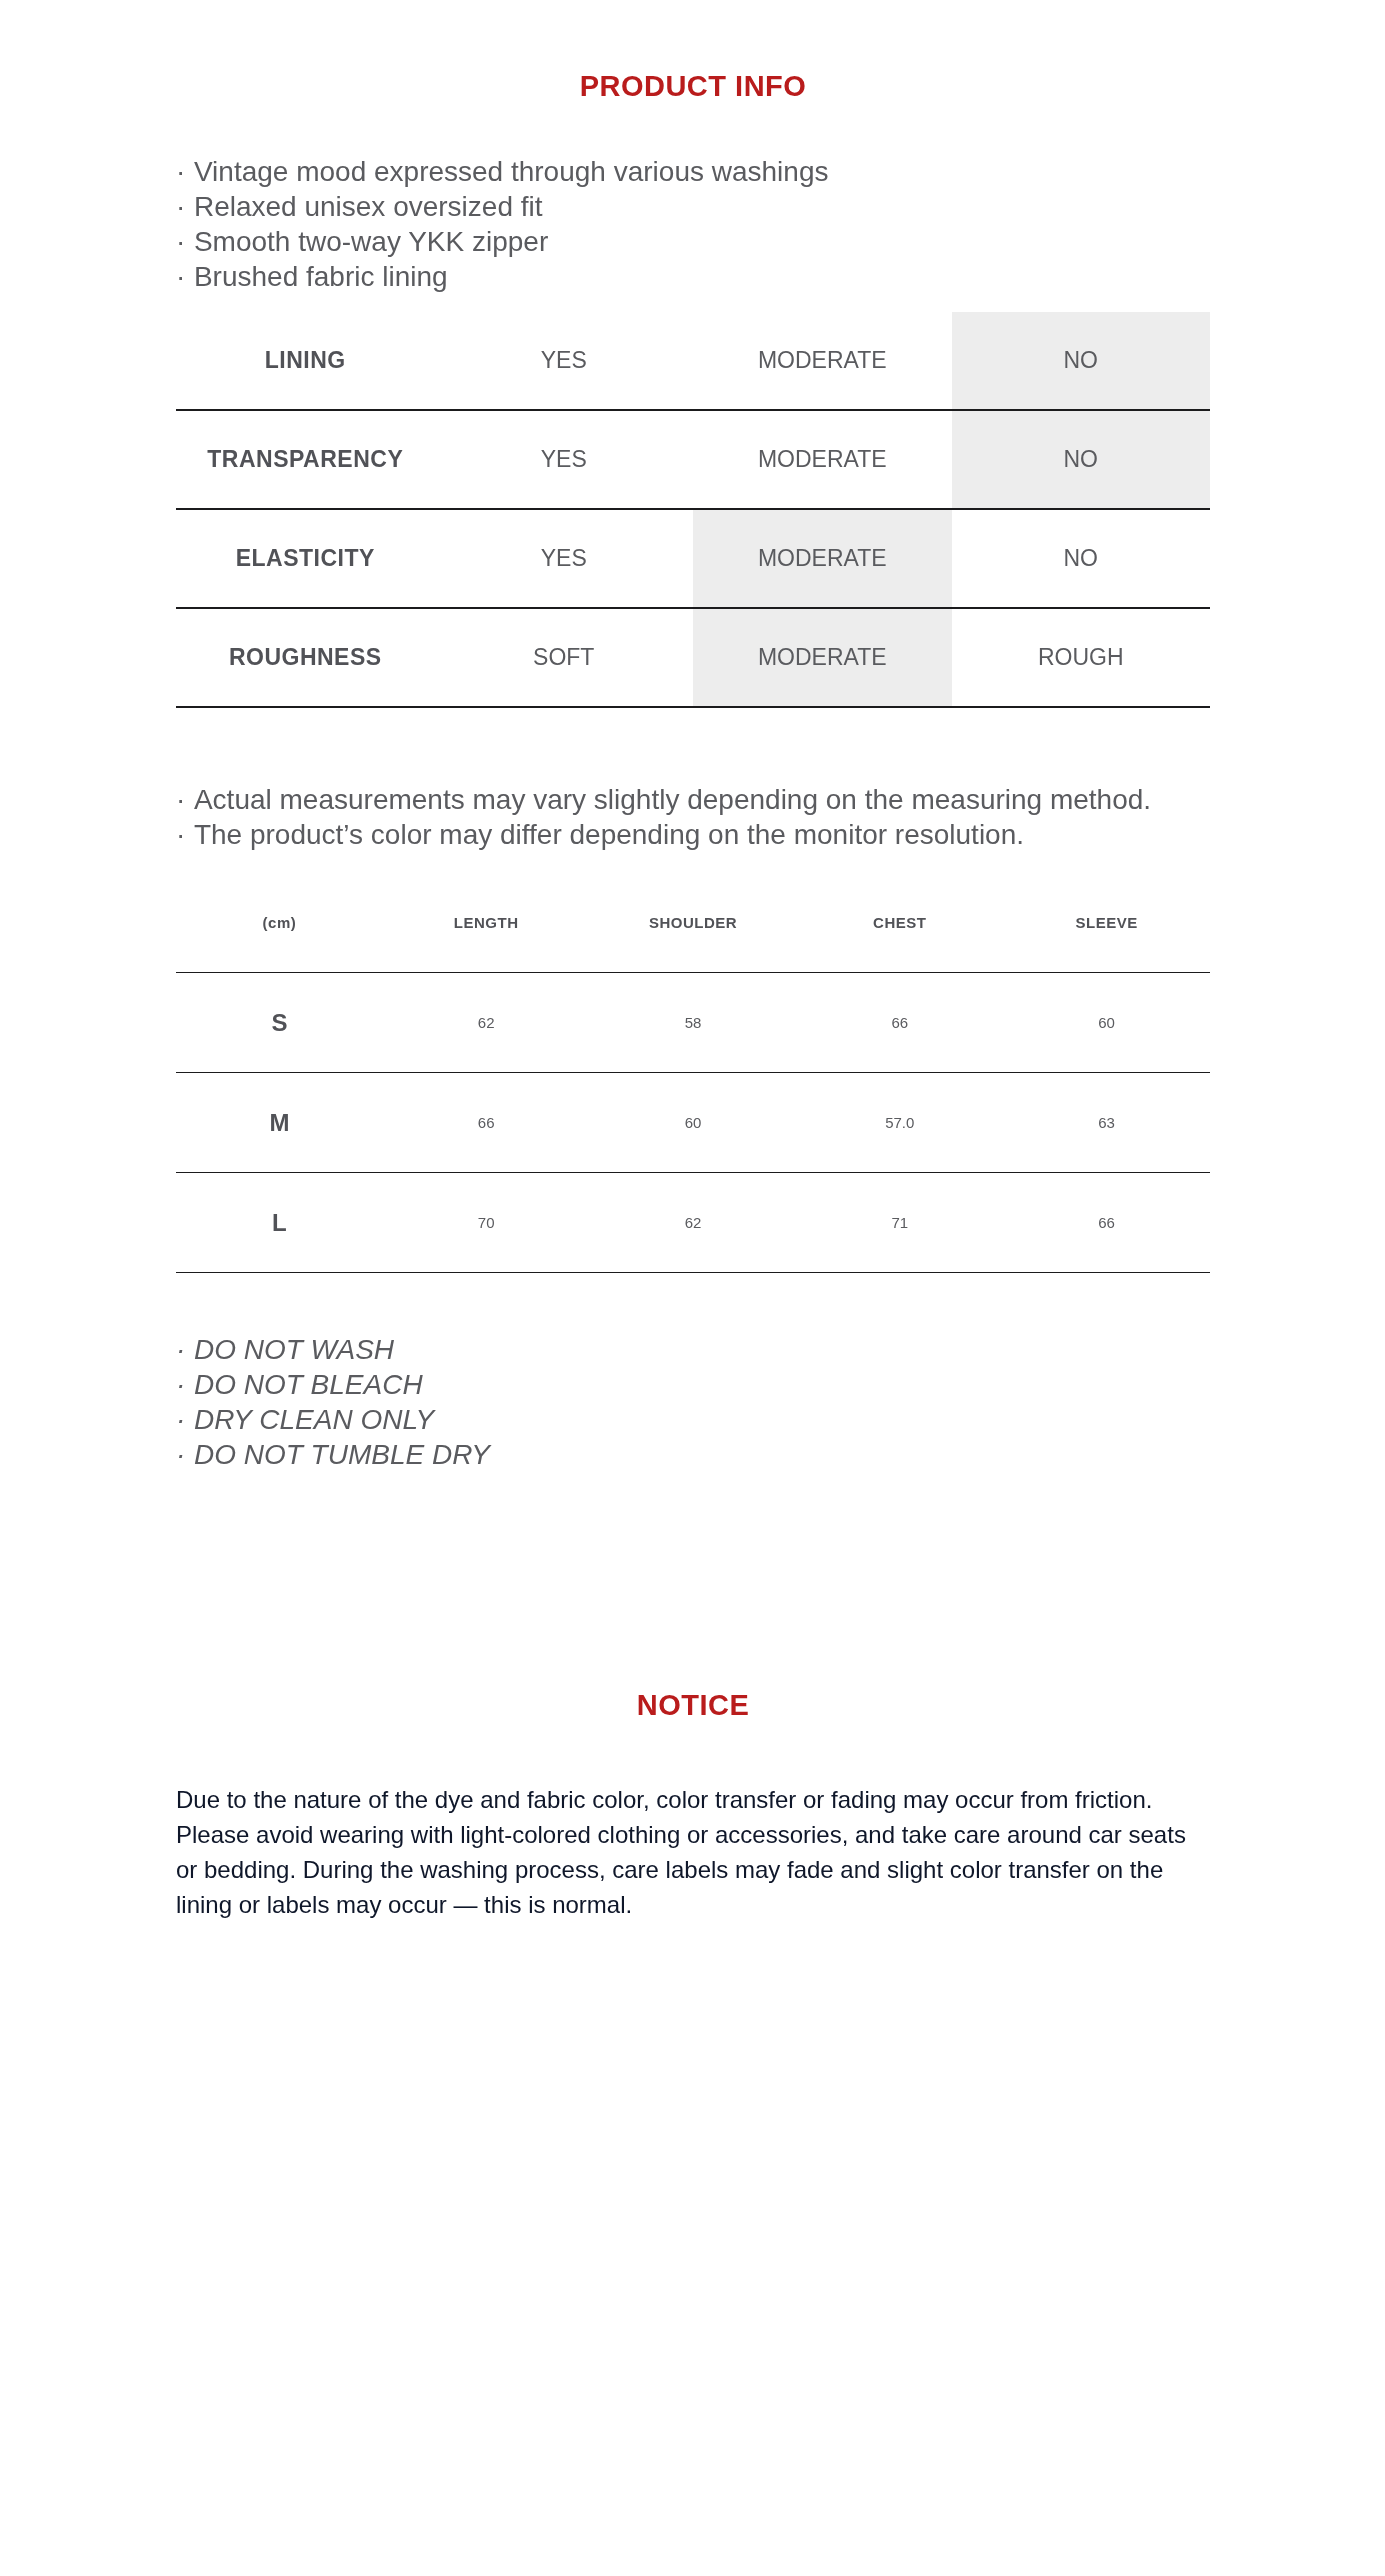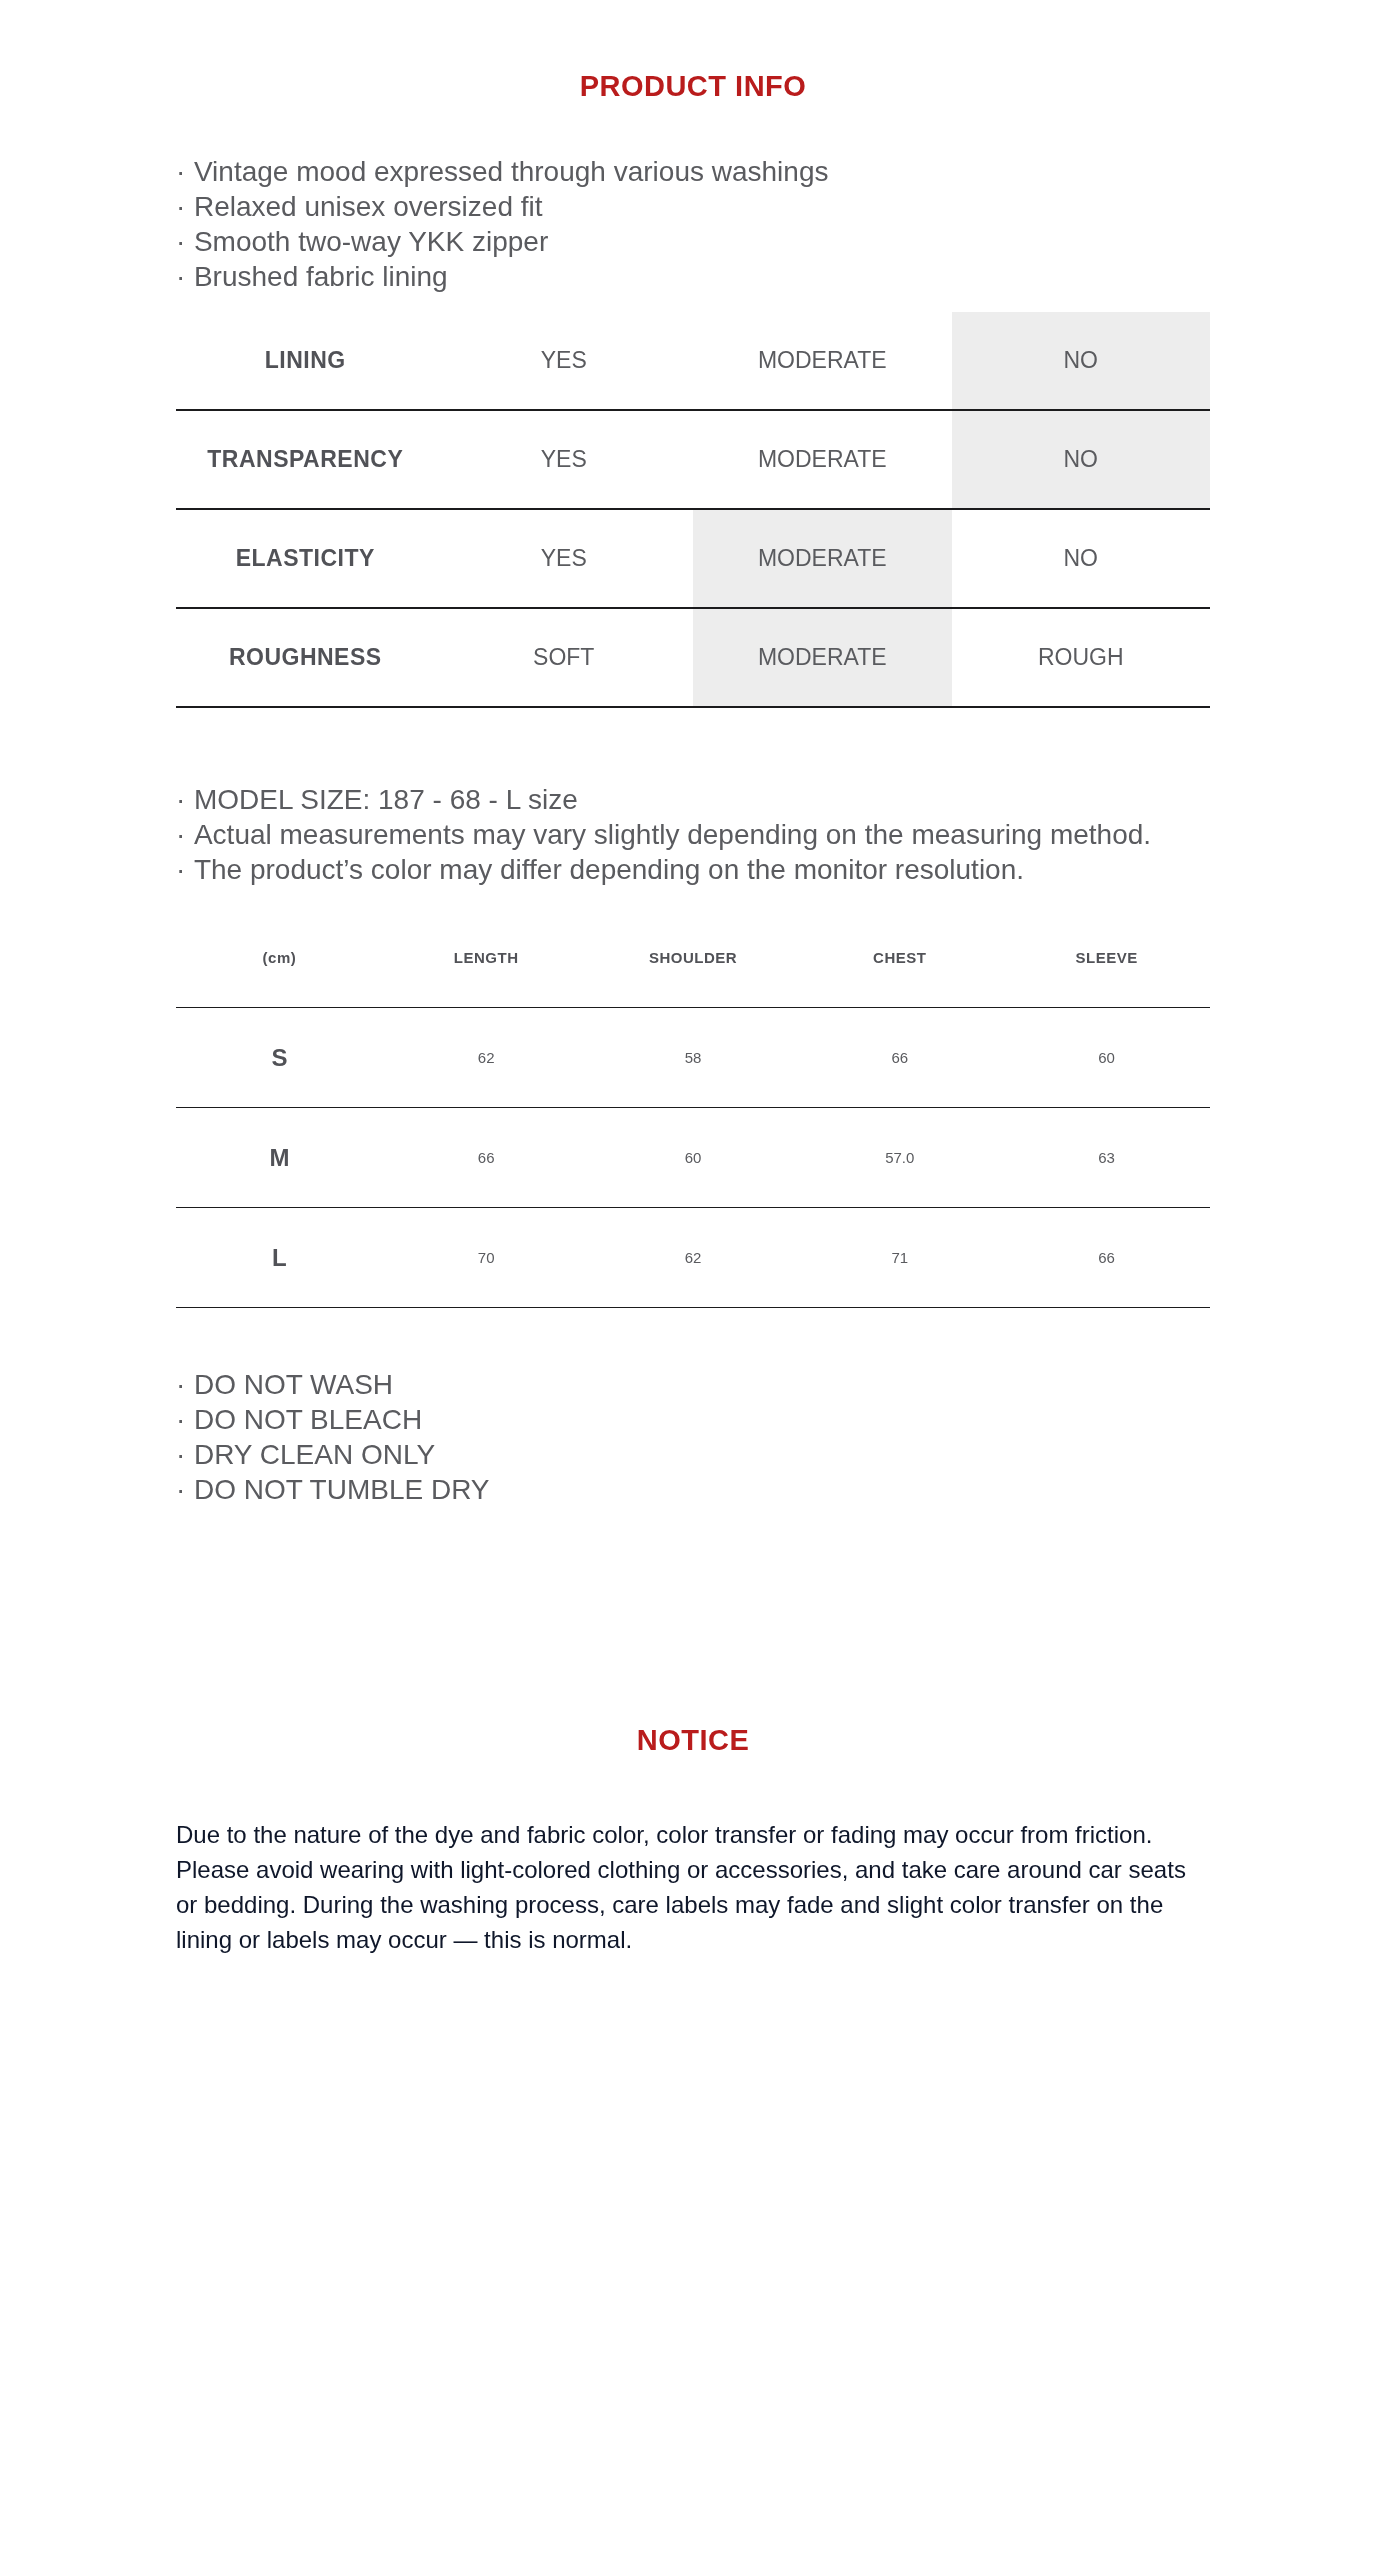--- a/index.html
+++ b/index.html
@@ -87,21 +87,21 @@
   }
 
   
   #product-info-title   { margin-top: 0; }
   #product-info-bullets { margin-top: 50px; }
   #attr-table           { margin-top: 18px; }
   #size-guide-title     { margin-top: 208px; }
   #size-guide-bullets   { margin-top: 74px; }
   #size-table           { margin-top: 21px; }
   #washing-tip-title    { margin-top: 206px; }
-  #washing-tip-bullets  { margin-top: 59px; }
+  #washing-tip-bullets  { margin-top: 59px; font-style: italic; }
   #notice-title         { margin-top: 216px; }
   #notice-body          { margin-top: 59px; }
 </style>
 </head>
 <body>
 
 <div class="page">
 
   <div class="section-title" id="product-info-title">PRODUCT INFO</div>
 
@@ -136,21 +136,20 @@
       <td class="label">ROUGHNESS</td>
       <td>SOFT</td>
       <td class="hl">MODERATE</td>
       <td>ROUGH</td>
     </tr>
   </tbody>
     </table>
 
 
   <div class="content bullet-list" id="size-guide-bullets">
-    <div class="bullet-line"><span class="dot">·</span><span>MODEL SIZE: 187 - 68 - L size</span></div>
     <div class="bullet-line"><span class="dot">·</span><span>Actual measurements may vary slightly depending on the measuring method.</span></div>
     <div class="bullet-line"><span class="dot">·</span><span>The product’s color may differ depending on the monitor resolution.</span></div>
   </div>
 
   <table class="size-table" id="size-table">
     <tbody>
         <tr>
       <th>(cm)</th>
       <th>LENGTH</th>
       <th>SHOULDER</th>

